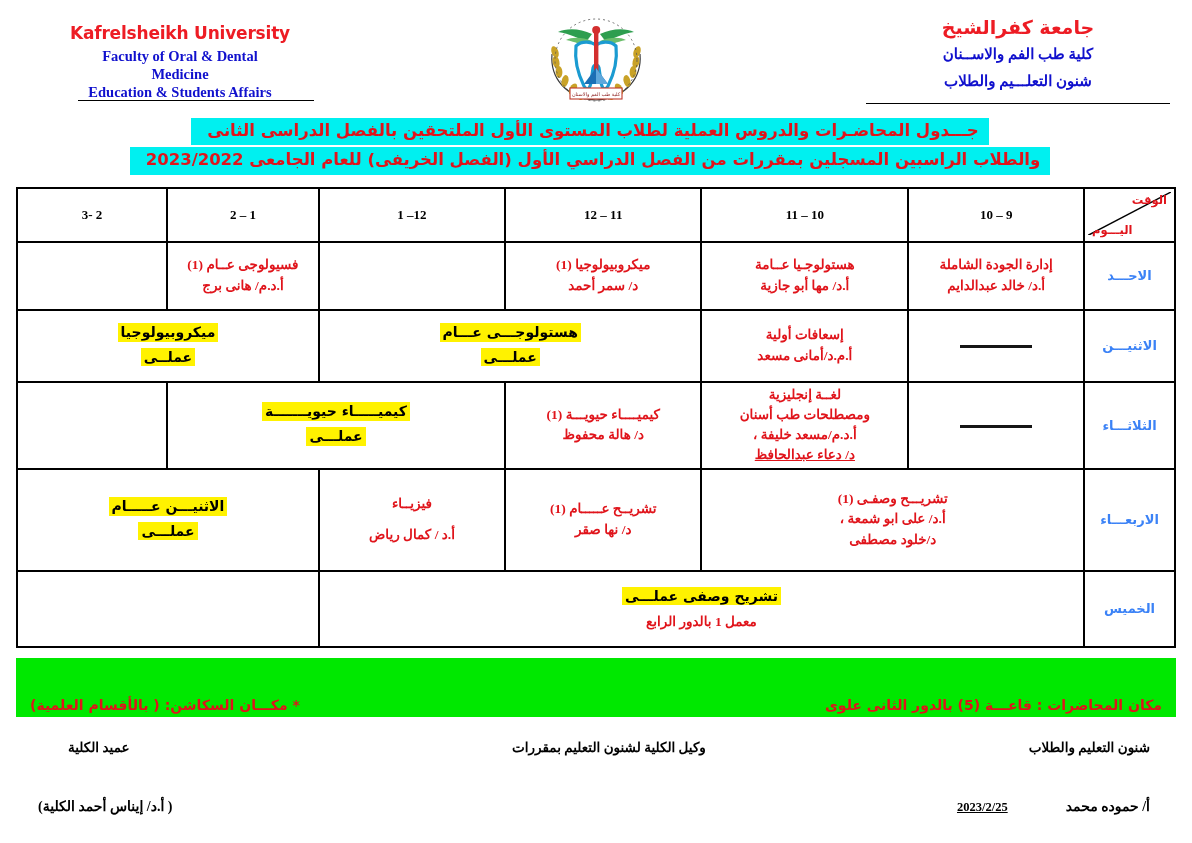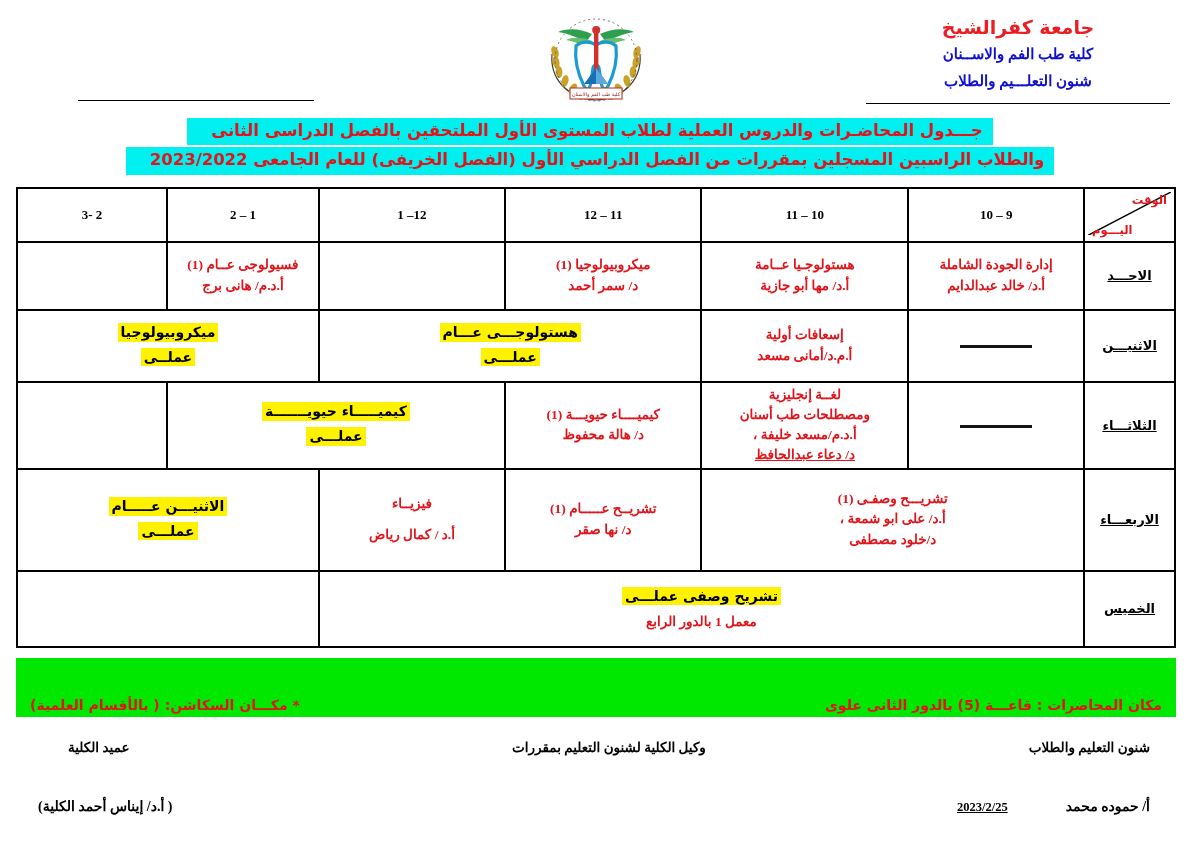--- a/index.html
+++ b/index.html
@@ -110,21 +110,21 @@
     direction: rtl;
   }
   .title-line {
     display: inline-block;
     background: #00F0F0;
     color: #E0141B;
     font-family: "DejaVu Sans", sans-serif;
     font-weight: bold;
     font-size: 16.5px;
     letter-spacing: -0.8px;
-    padding: 2px 10px 3px 24px;
+    padding: 2px 10px 3px 16px;
     line-height: 1.35;
     white-space: nowrap;
   }
   .title-line.l1 { margin-bottom: 2px; }
 
   
   .tbl-wrap {
     margin: 12px 16px 0 16px;
   }
   table.sched {
@@ -183,26 +183,25 @@
     bottom: 1px; left: 4px;
     color: #E0141B;
     font-weight: bold;
     font-size: 11.5px;
     font-family: "DejaVu Sans", sans-serif;
     letter-spacing: -0.5px;
   }
 
   td.day {
     background: #F1F1F1;
-    color: #000000;
+    color: #3b82f6;
     font-family: "DejaVu Sans", sans-serif;
     font-weight: bold;
     font-size: 14px;
     letter-spacing: -1px;
-    text-decoration: underline;
   }
   td.peach { background: #F8CBA9; }
   td.empty { background: #fff; }
 
   .course {
     color: #E0141B;
     font-weight: bold;
     font-size: 13.5px;
     line-height: 1.5;
     letter-spacing: -0.3px;
@@ -307,20 +306,28 @@
     font-family: "Liberation Serif", serif;
   }
 </style>
 </head>
 <body>
 
 <div class="page">
 
   <div class="header">
 
+    <div class="hdr-left">
+      <div class="univ-en">Kafrelsheikh University</div>
+      <div class="fac-en">
+        <div>Faculty of Oral &amp; Dental</div>
+        <div>Medicine</div>
+        <div>Education &amp; Students Affairs</div>
+      </div>
+    </div>
     <div class="hdr-left-rule"></div>
 
     <div class="logo-wrap">
       <svg viewBox="0 0 112 92" width="112" height="92" aria-hidden="true">
 
         <path d="M56 88 C26 86 10 66 12 42" fill="none" stroke="#3b3b3b" stroke-width="1.2"></path>
         <path d="M56 88 C86 86 102 66 100 42" fill="none" stroke="#3b3b3b" stroke-width="1.2"></path>
         <g fill="#C9A227">
           <ellipse cx="15" cy="40" rx="3.4" ry="6" transform="rotate(-20 15 40)"></ellipse>
           <ellipse cx="16" cy="50" rx="3.4" ry="6" transform="rotate(-12 16 50)"></ellipse>

